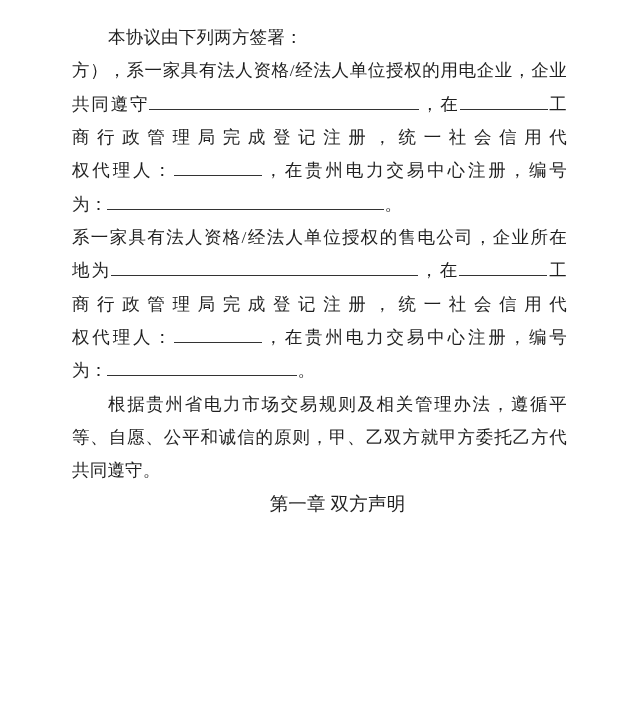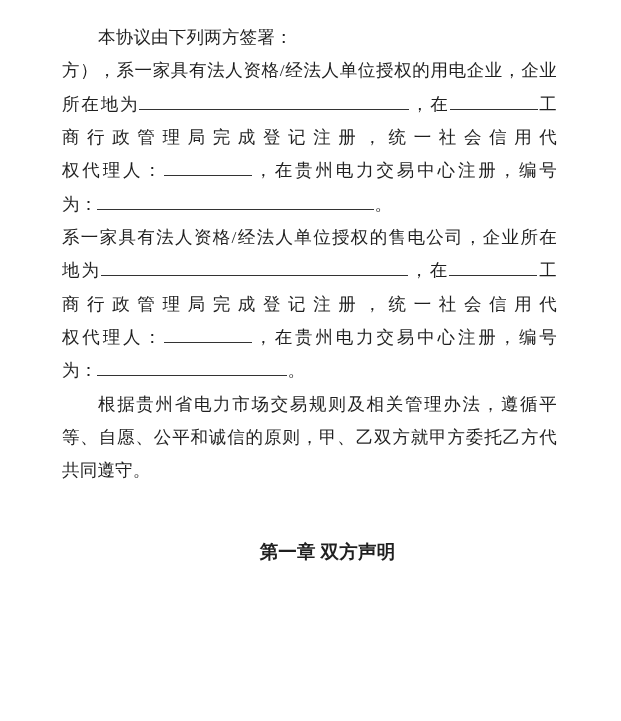--- a/index.html
+++ b/index.html
@@ -4,53 +4,53 @@
 <style>
   html,body{margin:0;padding:0;}
   body{
     width:621px;height:721px;
     background:#ffffff;
     font-family:"Liberation Serif","DejaVu Serif",serif;
     color:#1f1f1f;
     overflow:hidden;
   }
   .page{
-    position:absolute;left:62px;top:21px;width:495px;
+    position:absolute;left:72px;top:21px;width:495px;
   }
   .line{
     width:495px;
     height:33.35px;
     line-height:33.35px;
     font-size:17.5px;
     letter-spacing:0.2px;
     color:#1f1f1f;
   }
   .line.j{
     text-align:justify;
     text-align-last:justify;
     -moz-text-align-last:justify;
     text-justify:inter-character;
   }
   .line.c{text-align:center;text-align-last:center;}
   .line.i{text-indent:36px;}
-  .line.b{font-weight:700;font-size:18.5px;margin-top:48px;}
+  .line.b{font-weight:400;font-size:18.5px;}
   .u{
     display:inline-block;
     height:16px;
     border-bottom:1.5px solid #333333;
     vertical-align:baseline;
   }
 </style>
 </head>
 <body>
 
 <main class="page">
     <div class="line i"><span>本协议由下列两方签署：</span></div>
     <div class="line j"><span>方），系一家具有法人资格/经法人单位授权的用电企业，企业</span></div>
-    <div class="line j"><span>所在地为</span><span class="u" style="width: 270px; border-bottom-color: rgb(51, 51, 51);"></span><span>，在</span><span class="u" style="width: 88px; border-bottom-color: rgb(51, 51, 51);"></span><span>工</span></div>
+    <div class="line j"><span>共同遵守</span><span class="u" style="width: 270px; border-bottom-color: rgb(51, 51, 51);"></span><span>，在</span><span class="u" style="width: 88px; border-bottom-color: rgb(51, 51, 51);"></span><span>工</span></div>
     <div class="line j"><span>商行政管理局完成登记注册，统一社会信用代</span></div>
     <div class="line j"><span>权代理人：</span><span class="u" style="width: 88px; border-bottom-color: rgb(51, 51, 51);"></span><span>，在贵州电力交易中心注册，编号</span></div>
     <div class="line"><span>为：</span><span class="u" style="width: 277px; border-bottom-color: rgb(51, 51, 51);"></span><span>。</span></div>
     <div class="line j"><span>系一家具有法人资格/经法人单位授权的售电公司，企业所在</span></div>
     <div class="line j"><span>地为</span><span class="u" style="width: 307px; border-bottom-color: rgb(51, 51, 51);"></span><span>，在</span><span class="u" style="width: 88px; border-bottom-color: rgb(51, 51, 51);"></span><span>工</span></div>
     <div class="line j"><span>商行政管理局完成登记注册，统一社会信用代</span></div>
     <div class="line j"><span>权代理人：</span><span class="u" style="width: 88px; border-bottom-color: rgb(51, 51, 51);"></span><span>，在贵州电力交易中心注册，编号</span></div>
     <div class="line"><span>为：</span><span class="u" style="width: 190px; border-bottom-color: rgb(51, 51, 51);"></span><span>。</span></div>
     <div class="line j i"><span>根据贵州省电力市场交易规则及相关管理办法，遵循平</span></div>
     <div class="line j"><span>等、自愿、公平和诚信的原则，甲、乙双方就甲方委托乙方代</span></div>

